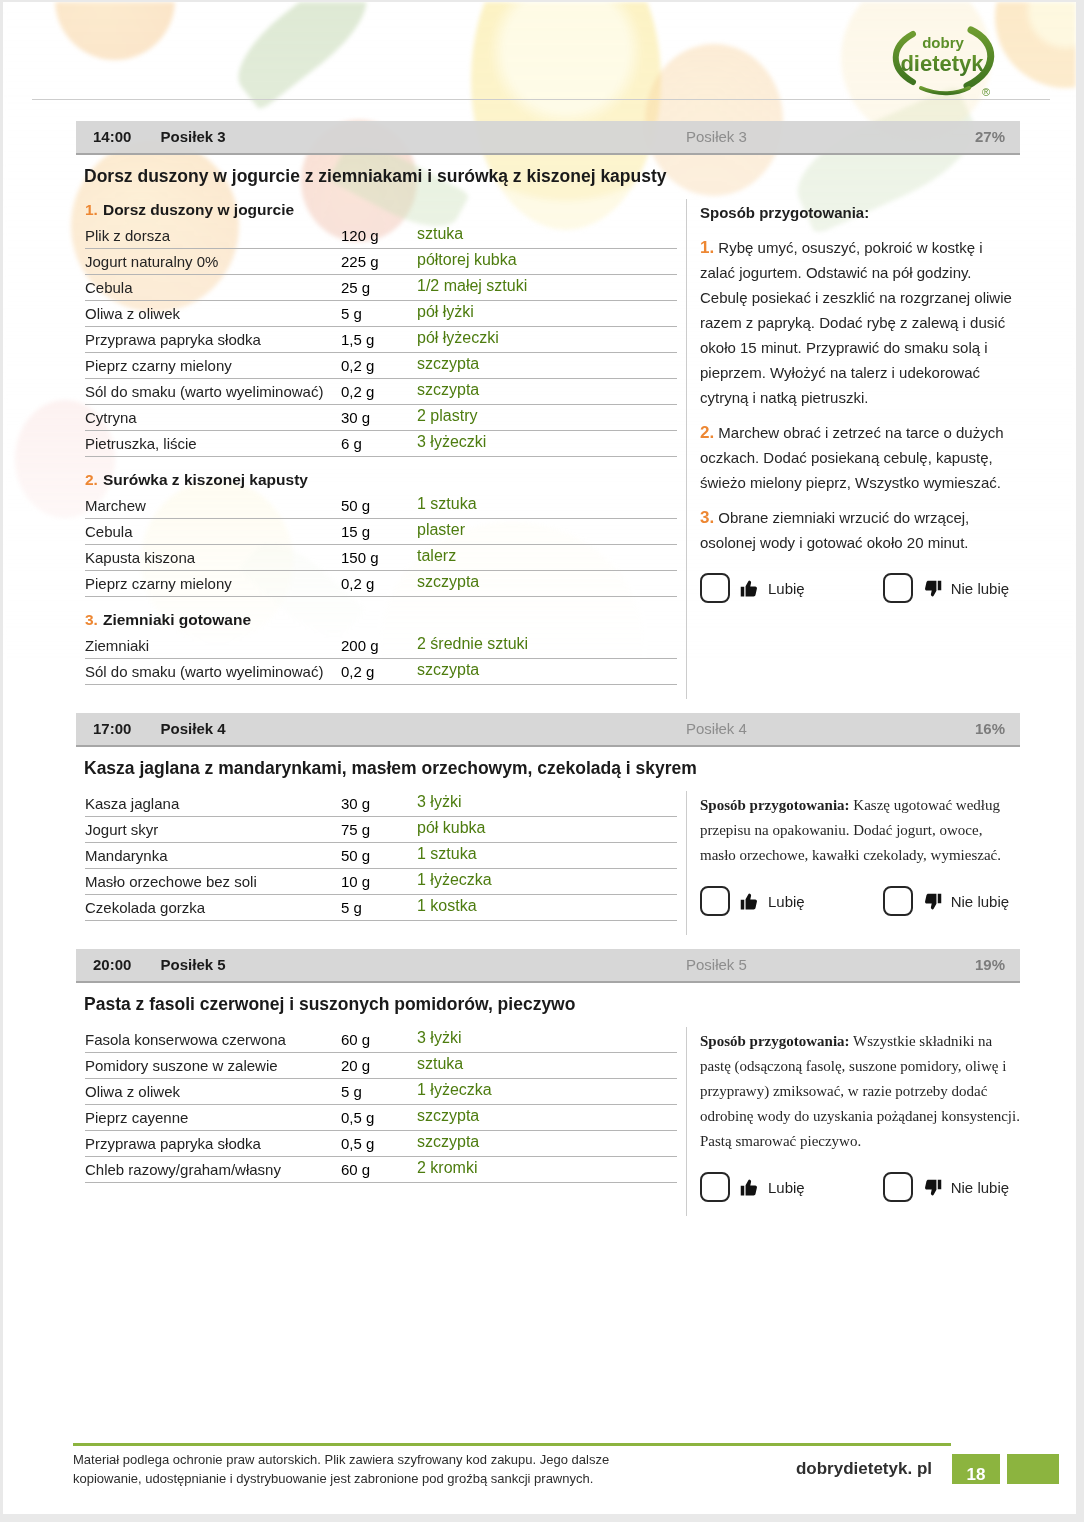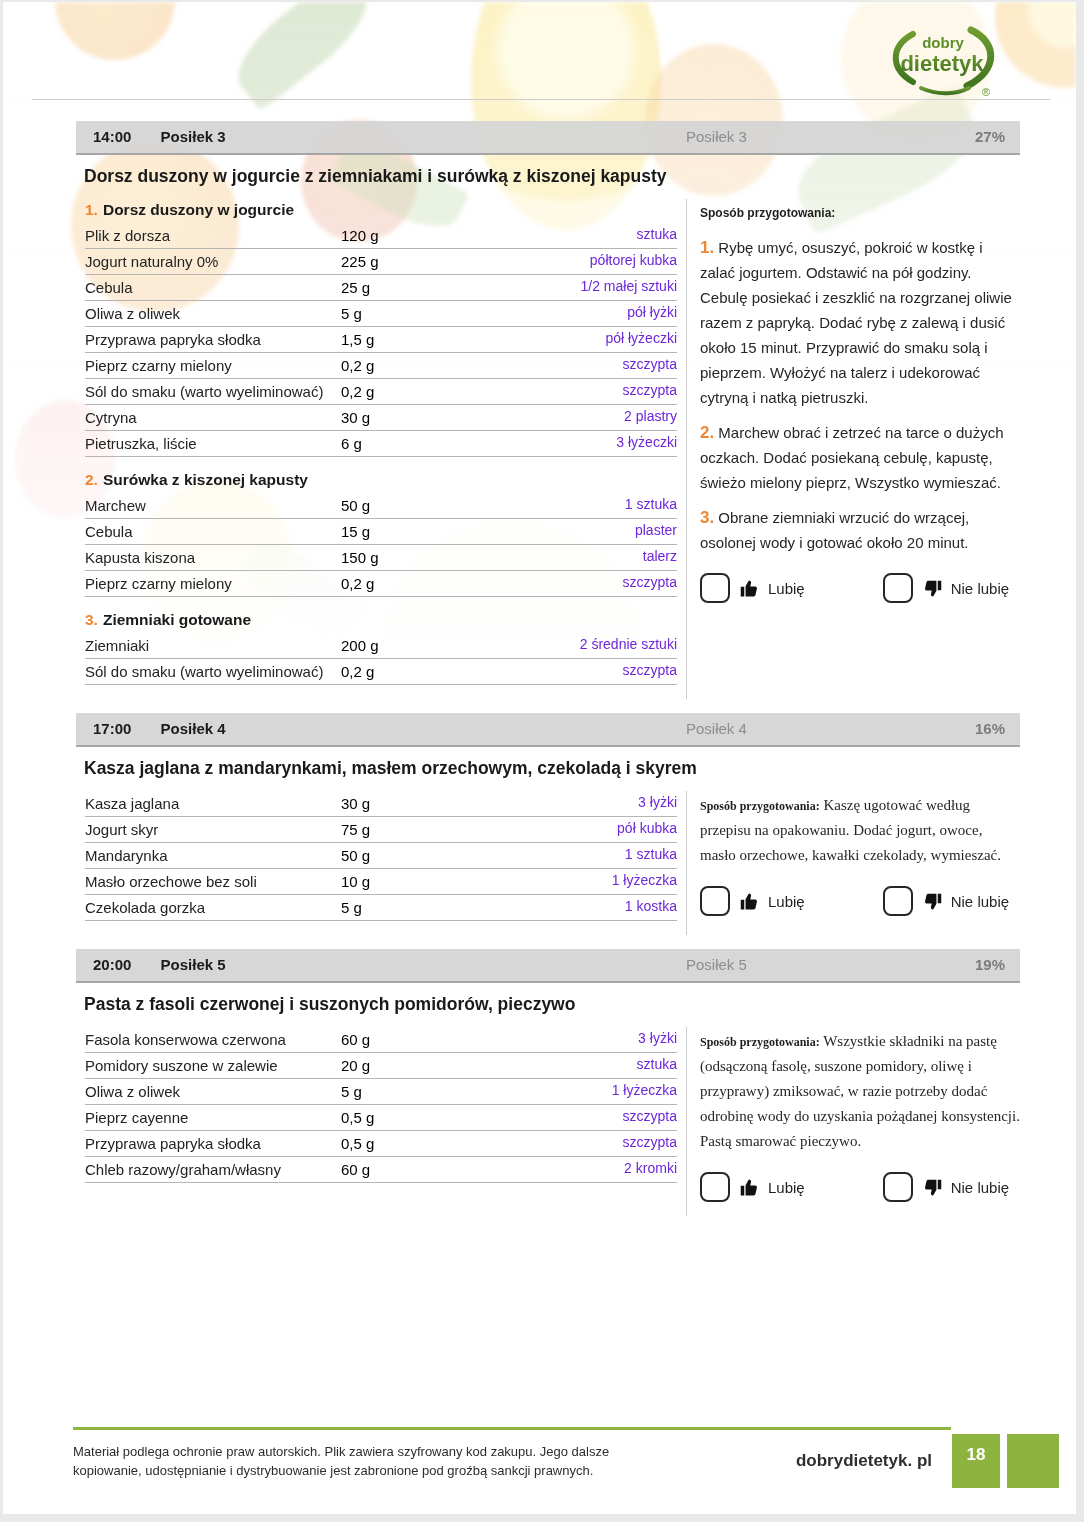--- a/index.html
+++ b/index.html
@@ -33,42 +33,42 @@
   .col-left{width:592px;margin-left:9px;margin-right:9px;}
   .col-right{width:334px;border-left:1px solid #ccc;padding:2px 0 14px 13px;box-sizing:border-box;
              font-size:15px;color:#262626;}
 
   .sec-heading{font-size:15.5px;font-weight:700;color:#1a1a1a;margin:2px 0 4px 0;}
   .sec-num{color:#ed8733;margin-right:5px;}
   .sec-rows{margin-bottom:14px;}
   .ing-row{display:flex;align-items:center;border-bottom:1px solid #b5b5b5;padding:3px 0;min-height:19px;}
   .ing-name{width:256px;font-size:15px;color:#232323;line-height:19px;}
   .ing-amount{width:76px;font-size:15px;color:#000000;}
-  .ing-note{flex:1;font-size:14px;color:#6d28d9;position:relative;top:-2px;text-align:right;}
-
-  .prep-label{font-weight:700;font-size:12px;color:#1f1f1f;line-height:24px;}
+  .ing-note{flex:1;font-size:16px;color:#4d7c0f;position:relative;top:-2px;}
+
+  .prep-label{font-weight:700;font-size:15px;color:#1f1f1f;line-height:24px;}
   .prep-step{margin-top:10px;line-height:25px;}
   .step-num{color:#ed8733;font-weight:700;font-size:17px;}
   .prep-inline{margin:0 0 4px 0;line-height:25px;font-family:Liberation Serif, serif;}
 
   .like-row{display:flex;align-items:center;margin-top:18px;gap:32px;}
   .like-group{display:flex;align-items:center;}
   .like-group + .like-group{margin-left:46px;}
   .checkbox{width:26px;height:26px;border:2.5px solid #262626;border-radius:8px;background:#fff;margin-right:9px;}
   .thumb{margin-right:8px;display:block;}
   .thumb.down{transform:rotate(180deg);}
   .like-label{font-size:15px;color:#1e1e1e;}
 
   
   .footer{position:absolute;left:0;right:17px;bottom:26px;}
   .foot-rule{height:3px;background:#8cb43f;margin:0 108px 0 70px;}
   .foot-row{display:flex;align-items:center;padding-left:70px;margin-top:4px;}
   .copyright{width:550px;font-size:13px;line-height:19px;color:#2d2d2d;}
   .site{margin-left:auto;margin-right:20px;font-size:17px;font-weight:700;color:#2f2f2f;}
-  .pagebox{width:48px;height:54px;background:#8cb43f;color:#fff;font-size:17px;font-weight:700;
+  .pagebox{width:48px;height:30px;background:#8cb43f;color:#fff;font-size:17px;font-weight:700;
            text-align:center;line-height:42px;}
   .pagebox.empty{width:52px;margin-left:7px;}
 </style>
 </head>
 <body>
 
 <div class="page">
 
   <div class="fruit-bg">
     <div class="sh" style="left:52px;top:-62px;width:120px;height:120px;background:radial-gradient(circle at 40% 35%,rgba(247,181,63,.45),rgba(239,151,35,.45) 70%);"></div>

